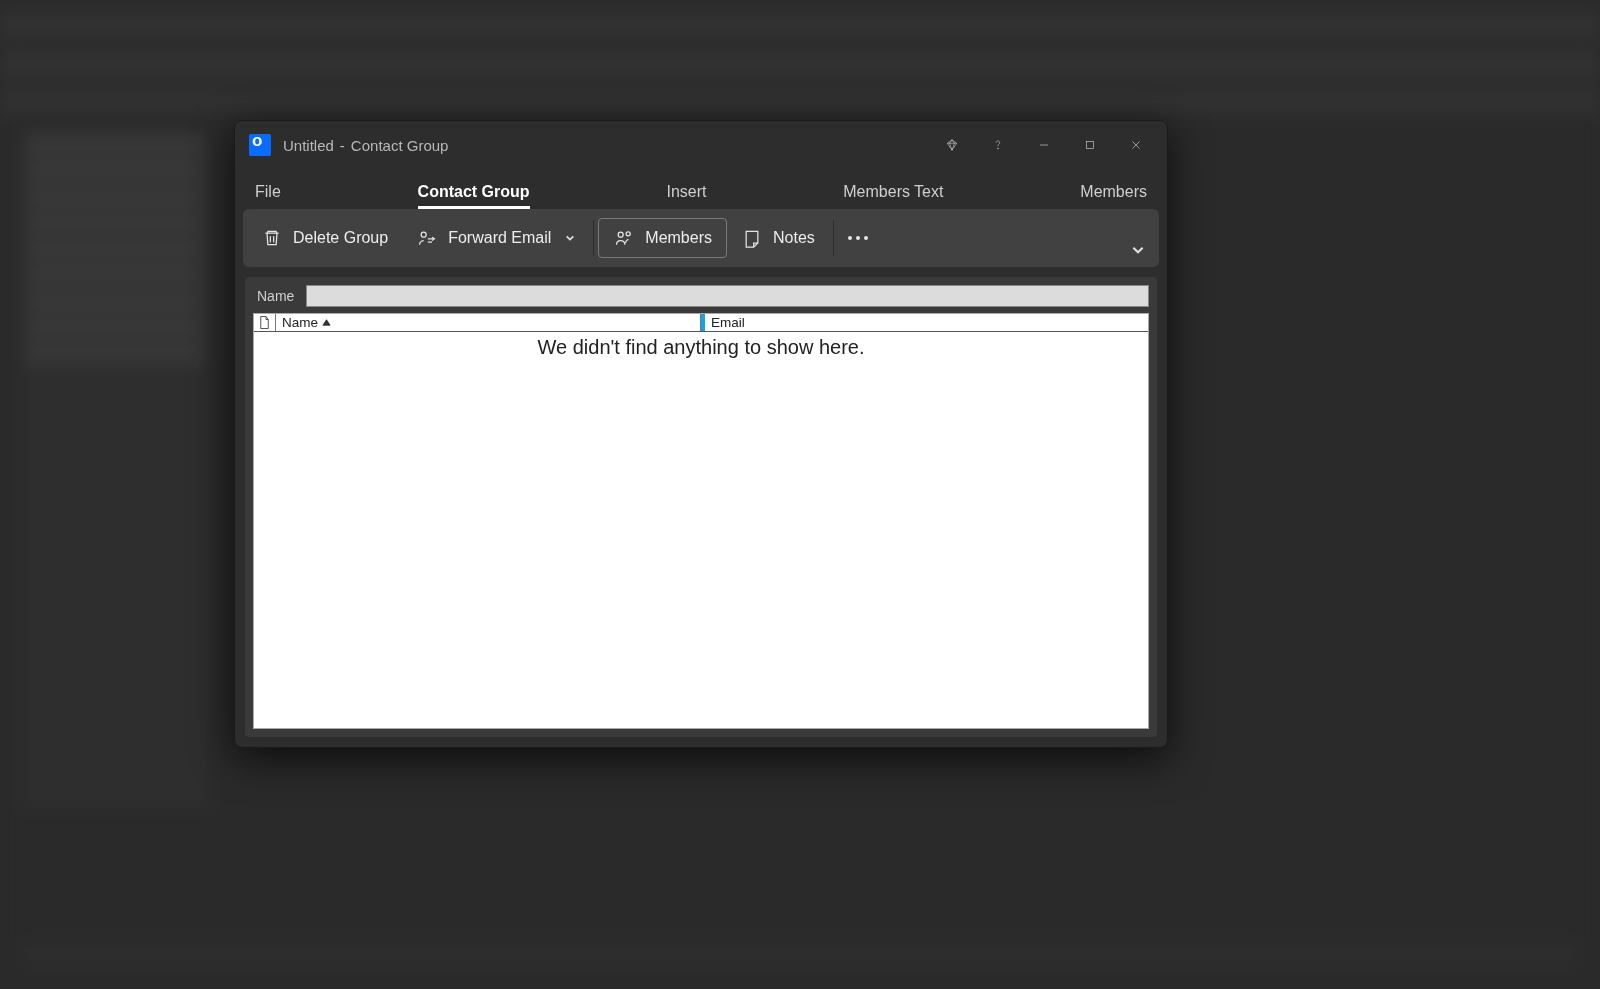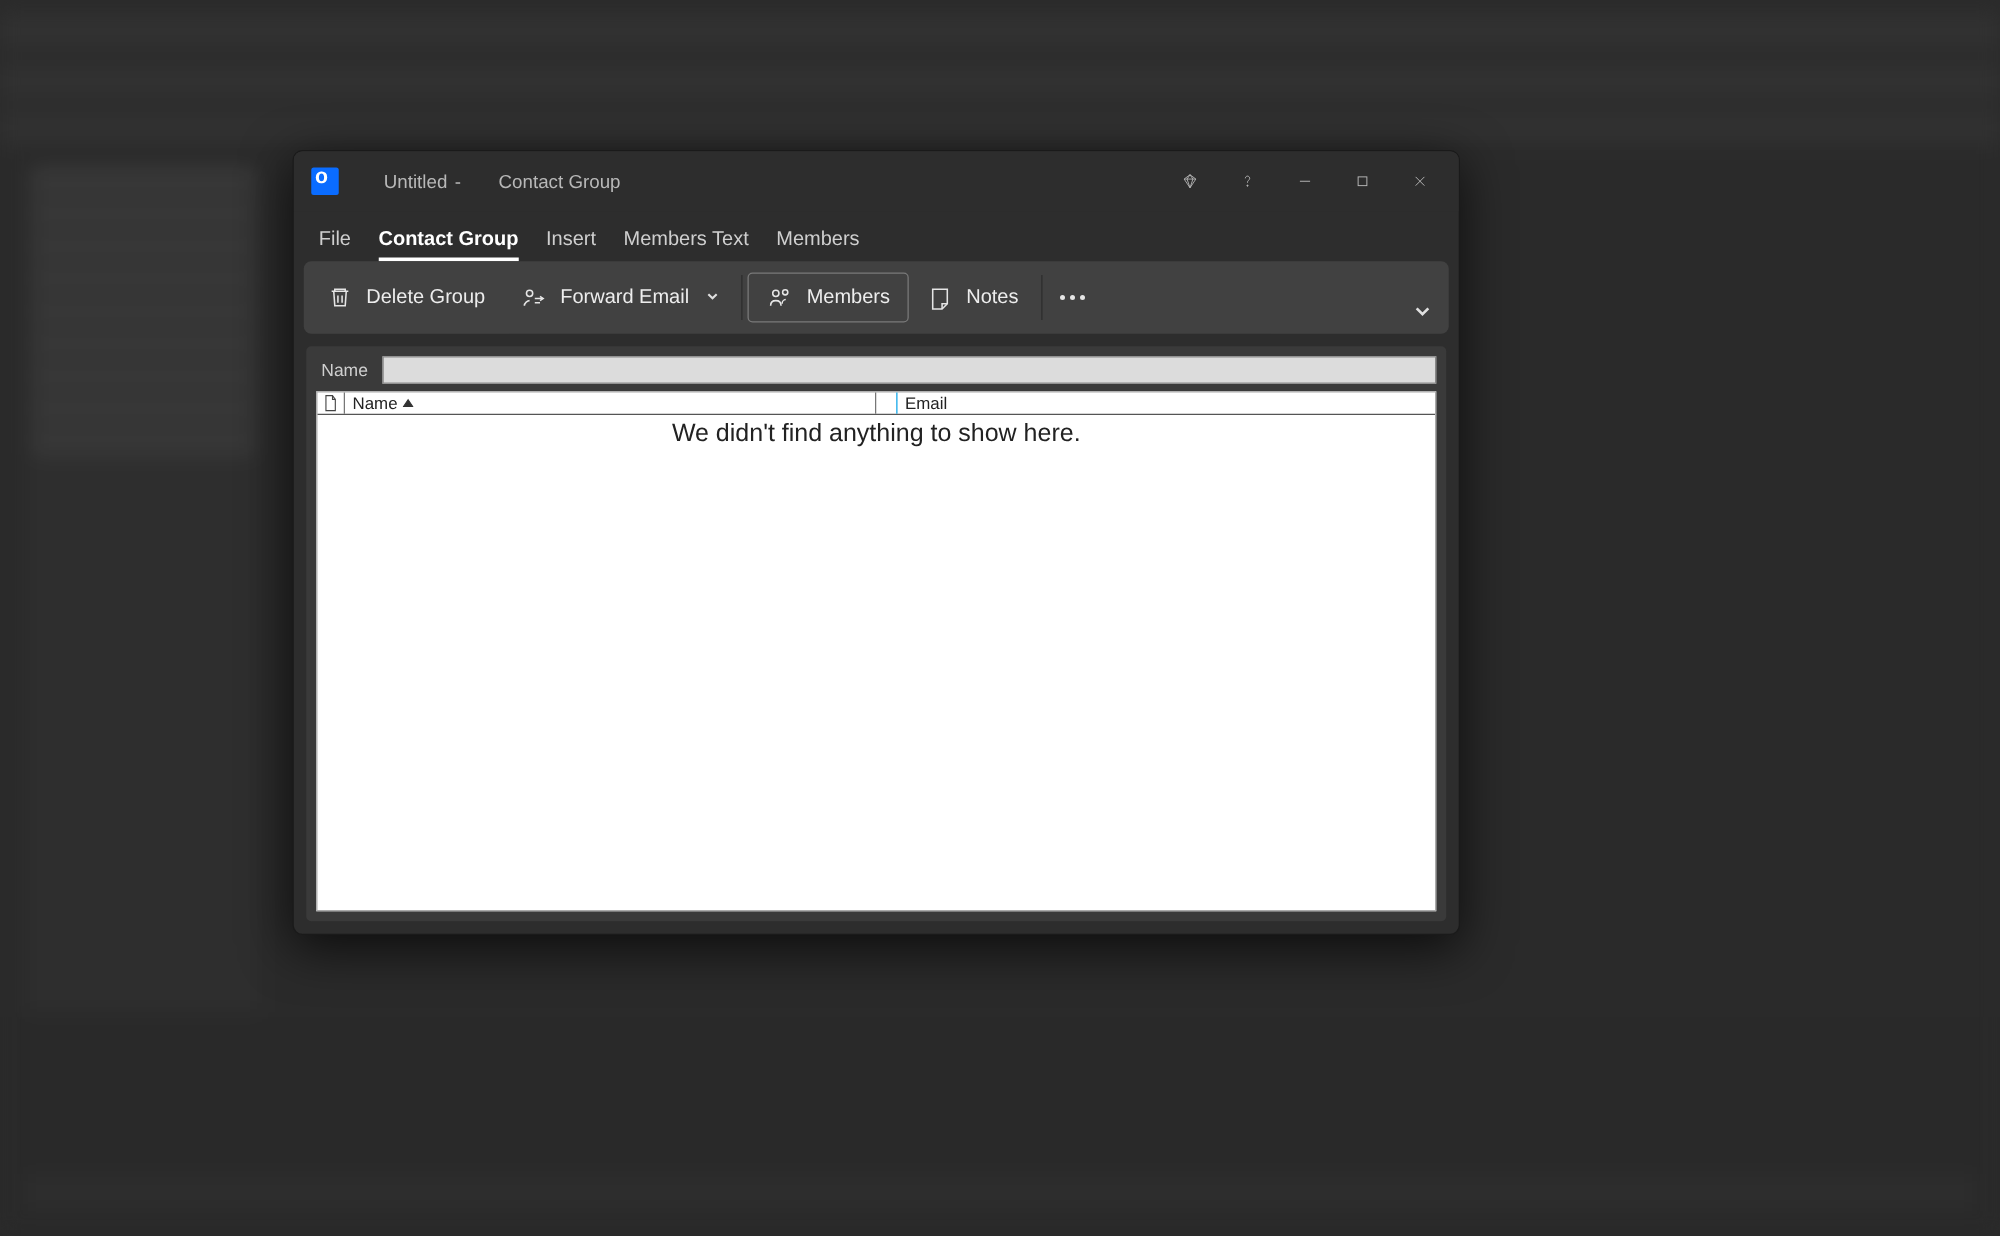--- a/index.html
+++ b/index.html
@@ -77,40 +77,41 @@
   }
   .appicon::after {
     content: "o";
     position: absolute;
     left: 3px; top: -3px;
     font-size: 17px;
     font-weight: bold;
     color: #fff;
     font-family: sans-serif;
   }
-  .titlebar .ttext { flex: 0 0 auto; margin-left: 24px; }
+  .titlebar .ttext { flex: 0 0 auto; }
   .titlebar .tsep { margin: 0 6px; }
   .titlebar .spacer { flex: 1; }
   .tb-btn {
     width: 46px; height: 40px;
     display: flex; align-items: center; justify-content: center;
     color: #b8b8b8;
     cursor: pointer;
   }
   .tb-btn svg { width: 14px; height: 14px; fill: none; stroke: #b8b8b8; stroke-width: 1.3; }
   .tb-btn.diamond svg { stroke-width: 1.2; }
   
   .tabs {
     height: 40px;
     display: flex;
     align-items: flex-end;
     gap: 22px;
     padding: 0 20px 0 20px;
     color: #d8d8d8;
     font-size: 16px;
+    justify-content: space-between;
   }
   .tab {
     padding-bottom: 8px;
     cursor: pointer;
     color: #cfcfcf;
   }
   .tab.active {
     color: #ffffff;
     font-weight: 600;
     border-bottom: 3px solid #ffffff;
@@ -220,21 +221,21 @@
     width: 22px;
     border-right: 1px solid #777;
     display:flex;align-items:center;justify-content:center;
   }
   .colhdr .colicon svg { width:13px;height:15px;fill:none;stroke:#444;stroke-width:1.2; }
   .colhdr .col {
     padding: 1px 6px;
     border-right: 1px solid #777;
   }
   .colhdr .col.name { width: 425px; display:flex;align-items:center;gap:4px;}
-  .colhdr .col.email { flex:1; border-right:none; border-left:1px solid #0ea5e9;margin-left:16px;}
+  .colhdr .col.email { flex:1; border-right:none; border-left:4px solid #0ea5e9;}
   .colhdr .sort svg { width:9px;height:9px;fill:#333;stroke:#333; }
   .empty {
     text-align:center;
     font-size: 20px;
     color: #222;
     padding: 4px 0;
   }
 </style>
 </head>
 <body>

